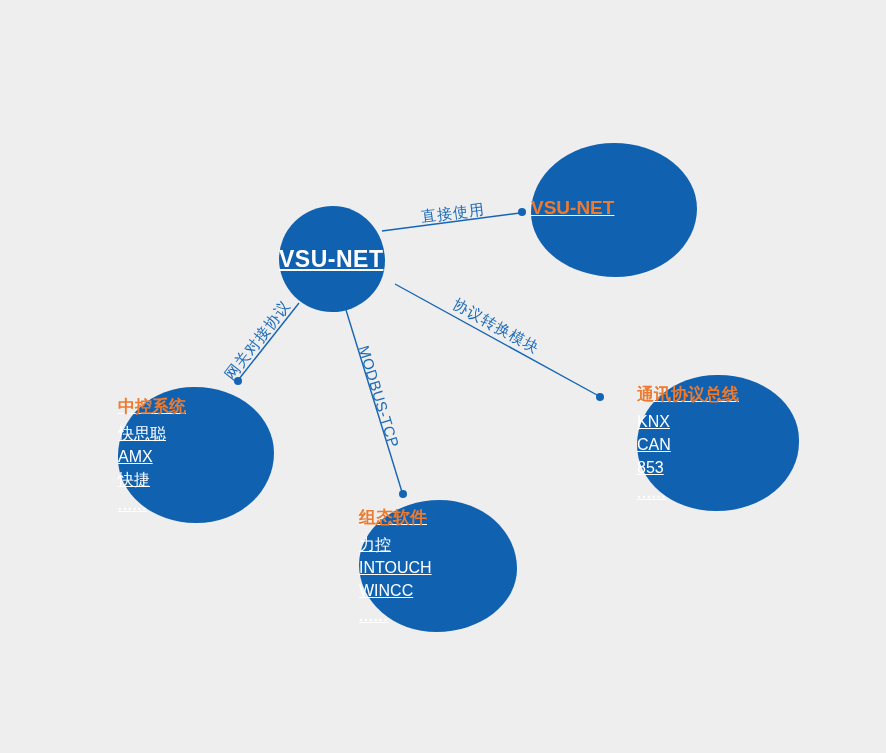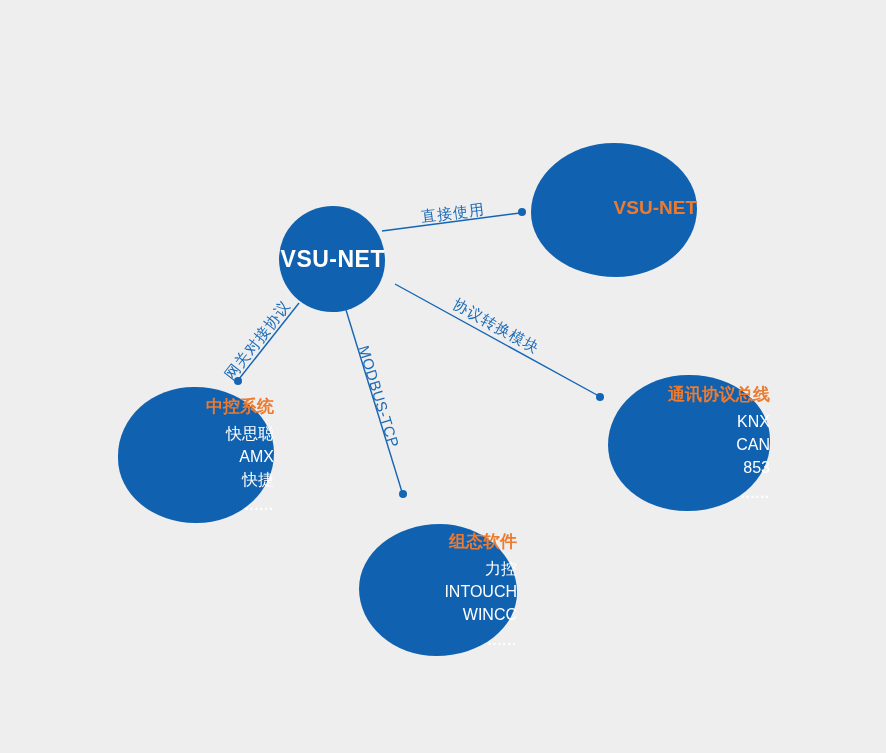--- a/index.html
+++ b/index.html
@@ -22,23 +22,24 @@
     width: 886px;
     height: 753px;
     pointer-events: none;
   }
   .node {
     position: absolute;
     background: #1062b1;
     color: #ffffff;
     display: flex;
     flex-direction: column;
-    align-items: flex-end;
+    align-items: flex-start;
     justify-content: center;
     text-align: center;
+    text-decoration: underline;
   }
   .node-center {
     left: 279px; top: 206px;
     width: 106px; height: 106px;
     border-radius: 51% 49% 50% 50% / 50% 52% 48% 50%;
   }
   .node-center .big-label {
     font-size: 23px;
     font-weight: bold;
     color: #ffffff;
@@ -51,26 +52,26 @@
   }
   .node-direct .node-title {
     font-size: 19px;
   }
   .node-cc {
     left: 118px; top: 387px;
     width: 156px; height: 136px;
     border-radius: 49% 51% 50% 50% / 51% 49% 52% 48%;
   }
   .node-scada {
-    left: 359px; top: 524px;
+    left: 359px; top: 500px;
     width: 158px; height: 132px;
     border-radius: 51% 49% 51% 49% / 49% 52% 48% 51%;
   }
   .node-bus {
-    left: 608px; top: 375px;
+    left: 637px; top: 375px;
     width: 162px; height: 136px;
     border-radius: 50% 50% 51% 49% / 52% 48% 51% 49%;
   }
   .node-title {
     font-size: 17px;
     font-weight: bold;
     color: #ed7a2e;
     margin-bottom: 4px;
     white-space: nowrap;
   }

